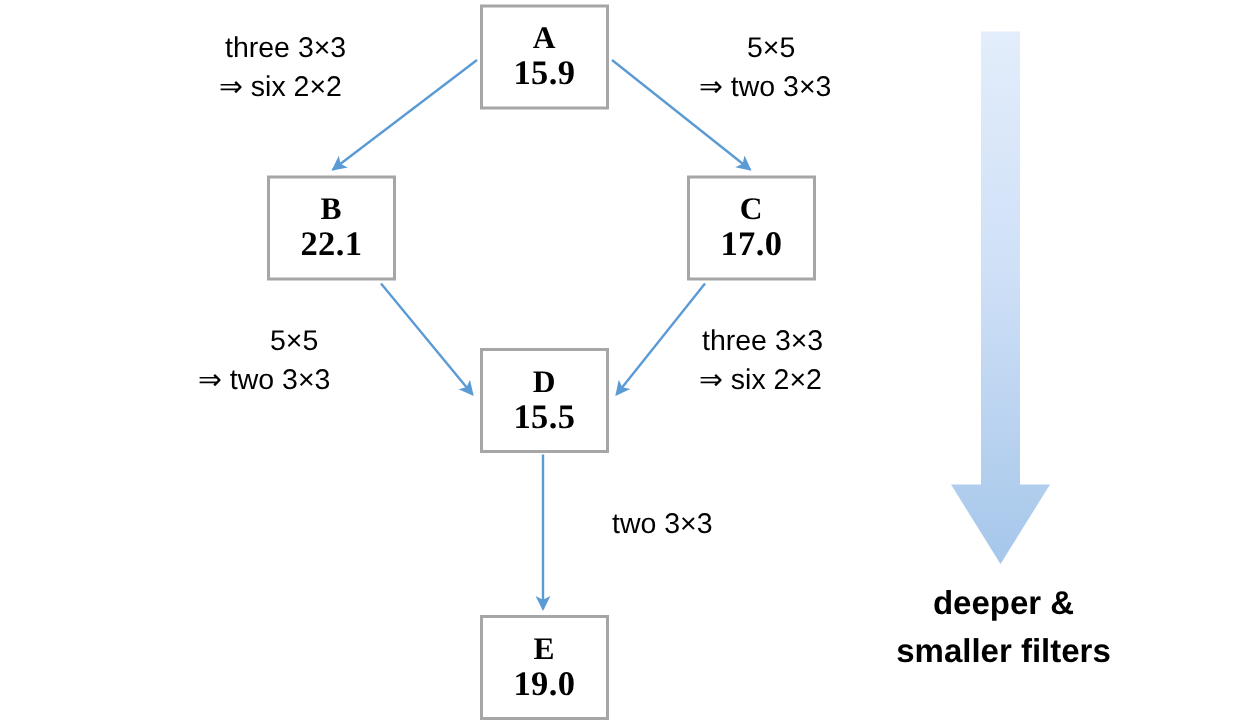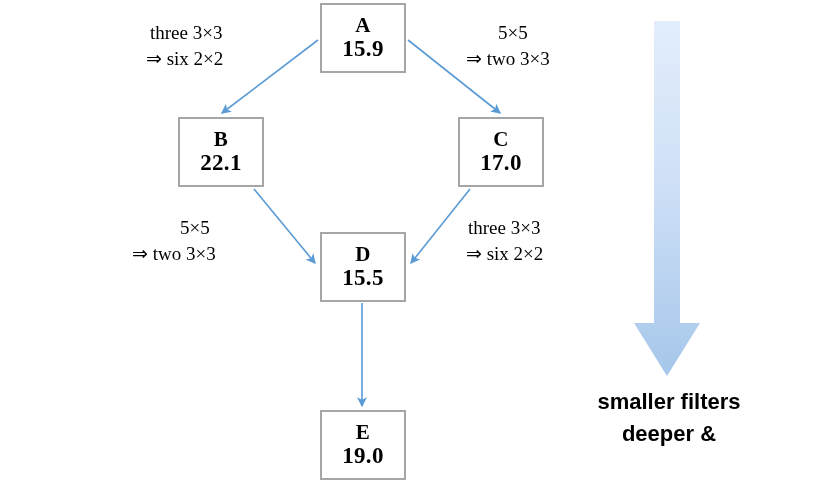--- a/index.html
+++ b/index.html
@@ -47,21 +47,21 @@
   }
 
   #node-A { left: 320px; top: 3px;   width: 86px; height: 70px; }
   #node-B { left: 178px; top: 117px; width: 86px; height: 70px; }
   #node-C { left: 458px; top: 117px; width: 86px; height: 70px; }
   #node-D { left: 320px; top: 232px; width: 86px; height: 70px; }
   #node-E { left: 320px; top: 410px; width: 86px; height: 70px; }
 
   .edge-label {
     position: absolute;
-    font-family: Liberation Serif, serif;
+    font-family: Liberation Sans, sans-serif;
     font-size: 19px;
     color: #000000;
     line-height: 1.35;
     white-space: nowrap;
   }
   .edge-label .l1 { display: block; }
   .edge-label .l2 { display: block; }
 
   #label-ab { left: 146px; top: 20px;  text-align: left; }
   #label-ab .l1 { padding-left: 4px; }
@@ -155,18 +155,19 @@
   <span class="l1">5×5</span>
   <span class="l2">⇒ two 3×3</span>
 </div>
 
 <div class="edge-label" id="label-ce">
   <span class="l1">three 3×3</span>
   <span class="l2">⇒ six 2×2</span>
 </div>
 
 <div class="edge-label" id="label-de">
+  <span class="l1">two 3×3</span>
 </div>
 
 <div id="flow-caption">
+  <span>deeper &amp;</span>
   <span>smaller filters</span>
-  <span>deeper &amp;</span>
 </div>
 
 </body></html>

